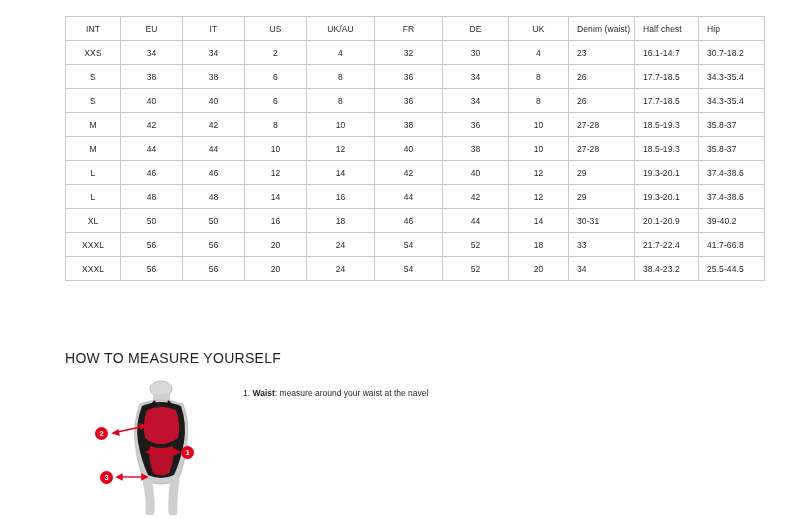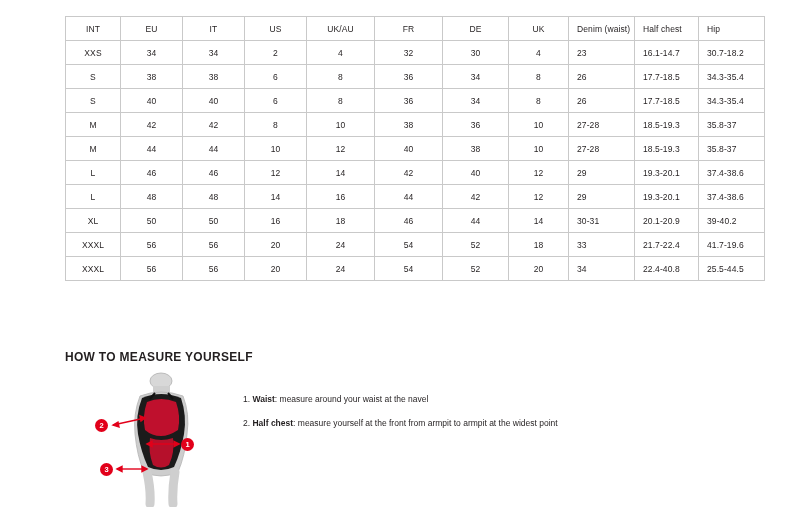--- a/index.html
+++ b/index.html
@@ -68,41 +68,41 @@
   col.c10 { width: 66px; }
 
   
   .measure-section {
     position: absolute;
     left: 65px;
     top: 350px;
     width: 680px;
   }
   .measure-title {
-    font-size: 12px;
-    font-weight: bold;
+    font-size: 14px;
+    font-weight: normal;
     letter-spacing: 0.3px;
     color: #231f20;
-    margin-bottom: 8px;
+    margin-bottom: 14px;
   }
   .measure-body {
     position: relative;
     display: flex;
     align-items: flex-start;
   }
   .figure-box {
     position: relative;
     width: 130px;
     height: 135px;
     margin-left: 30px;
     flex: 0 0 auto;
   }
   .notes {
     margin-left: 18px;
-    margin-top: 22px;
+    margin-top: 8px;
     flex: 1 1 auto;
   }
   .note {
     font-size: 8.5px;
     line-height: 1.3;
     color: #231f20;
     margin-bottom: 13px;
   }
   .note b { font-weight: bold; }
 
@@ -269,33 +269,33 @@
           <td>XXXL</td>
           <td>56</td>
           <td>56</td>
           <td>20</td>
           <td>24</td>
           <td>54</td>
           <td>52</td>
           <td>18</td>
           <td class="left">33</td>
           <td class="left">21.7-22.4</td>
-          <td class="left">41.7-19.6</td>
+          <td class="left">41.7-66.8</td>
         </tr>
         <tr>
           <td>XXXL</td>
           <td>56</td>
           <td>56</td>
           <td>20</td>
           <td>24</td>
           <td>54</td>
           <td>52</td>
           <td>20</td>
           <td class="left">34</td>
-          <td class="left">22.4-40.8</td>
+          <td class="left">38.4-23.2</td>
           <td class="left">25.5-44.5</td>
         </tr>
       </tbody>
     </table>
   </div>
 
   <div class="measure-section">
     <div class="measure-title">HOW TO MEASURE YOURSELF</div>
 
     <div class="measure-body">
@@ -340,22 +340,18 @@
         <div class="badge badge-1">1</div>
         <div class="badge badge-2">2</div>
         <div class="badge badge-3">3</div>
       </div>
 
       <div class="notes">
         <div class="note">
           <span>1.</span>
           <b>Waist</b><span>: measure around your waist at the navel</span>
         </div>
-        <div class="note">
-          <span>2.</span>
-          <b>Half chest</b><span>: measure yourself at the front from armpit to armpit at the widest point</span>
-        </div>
       </div>
 
     </div>
   </div>
 
 </div>
 
 </body></html>

